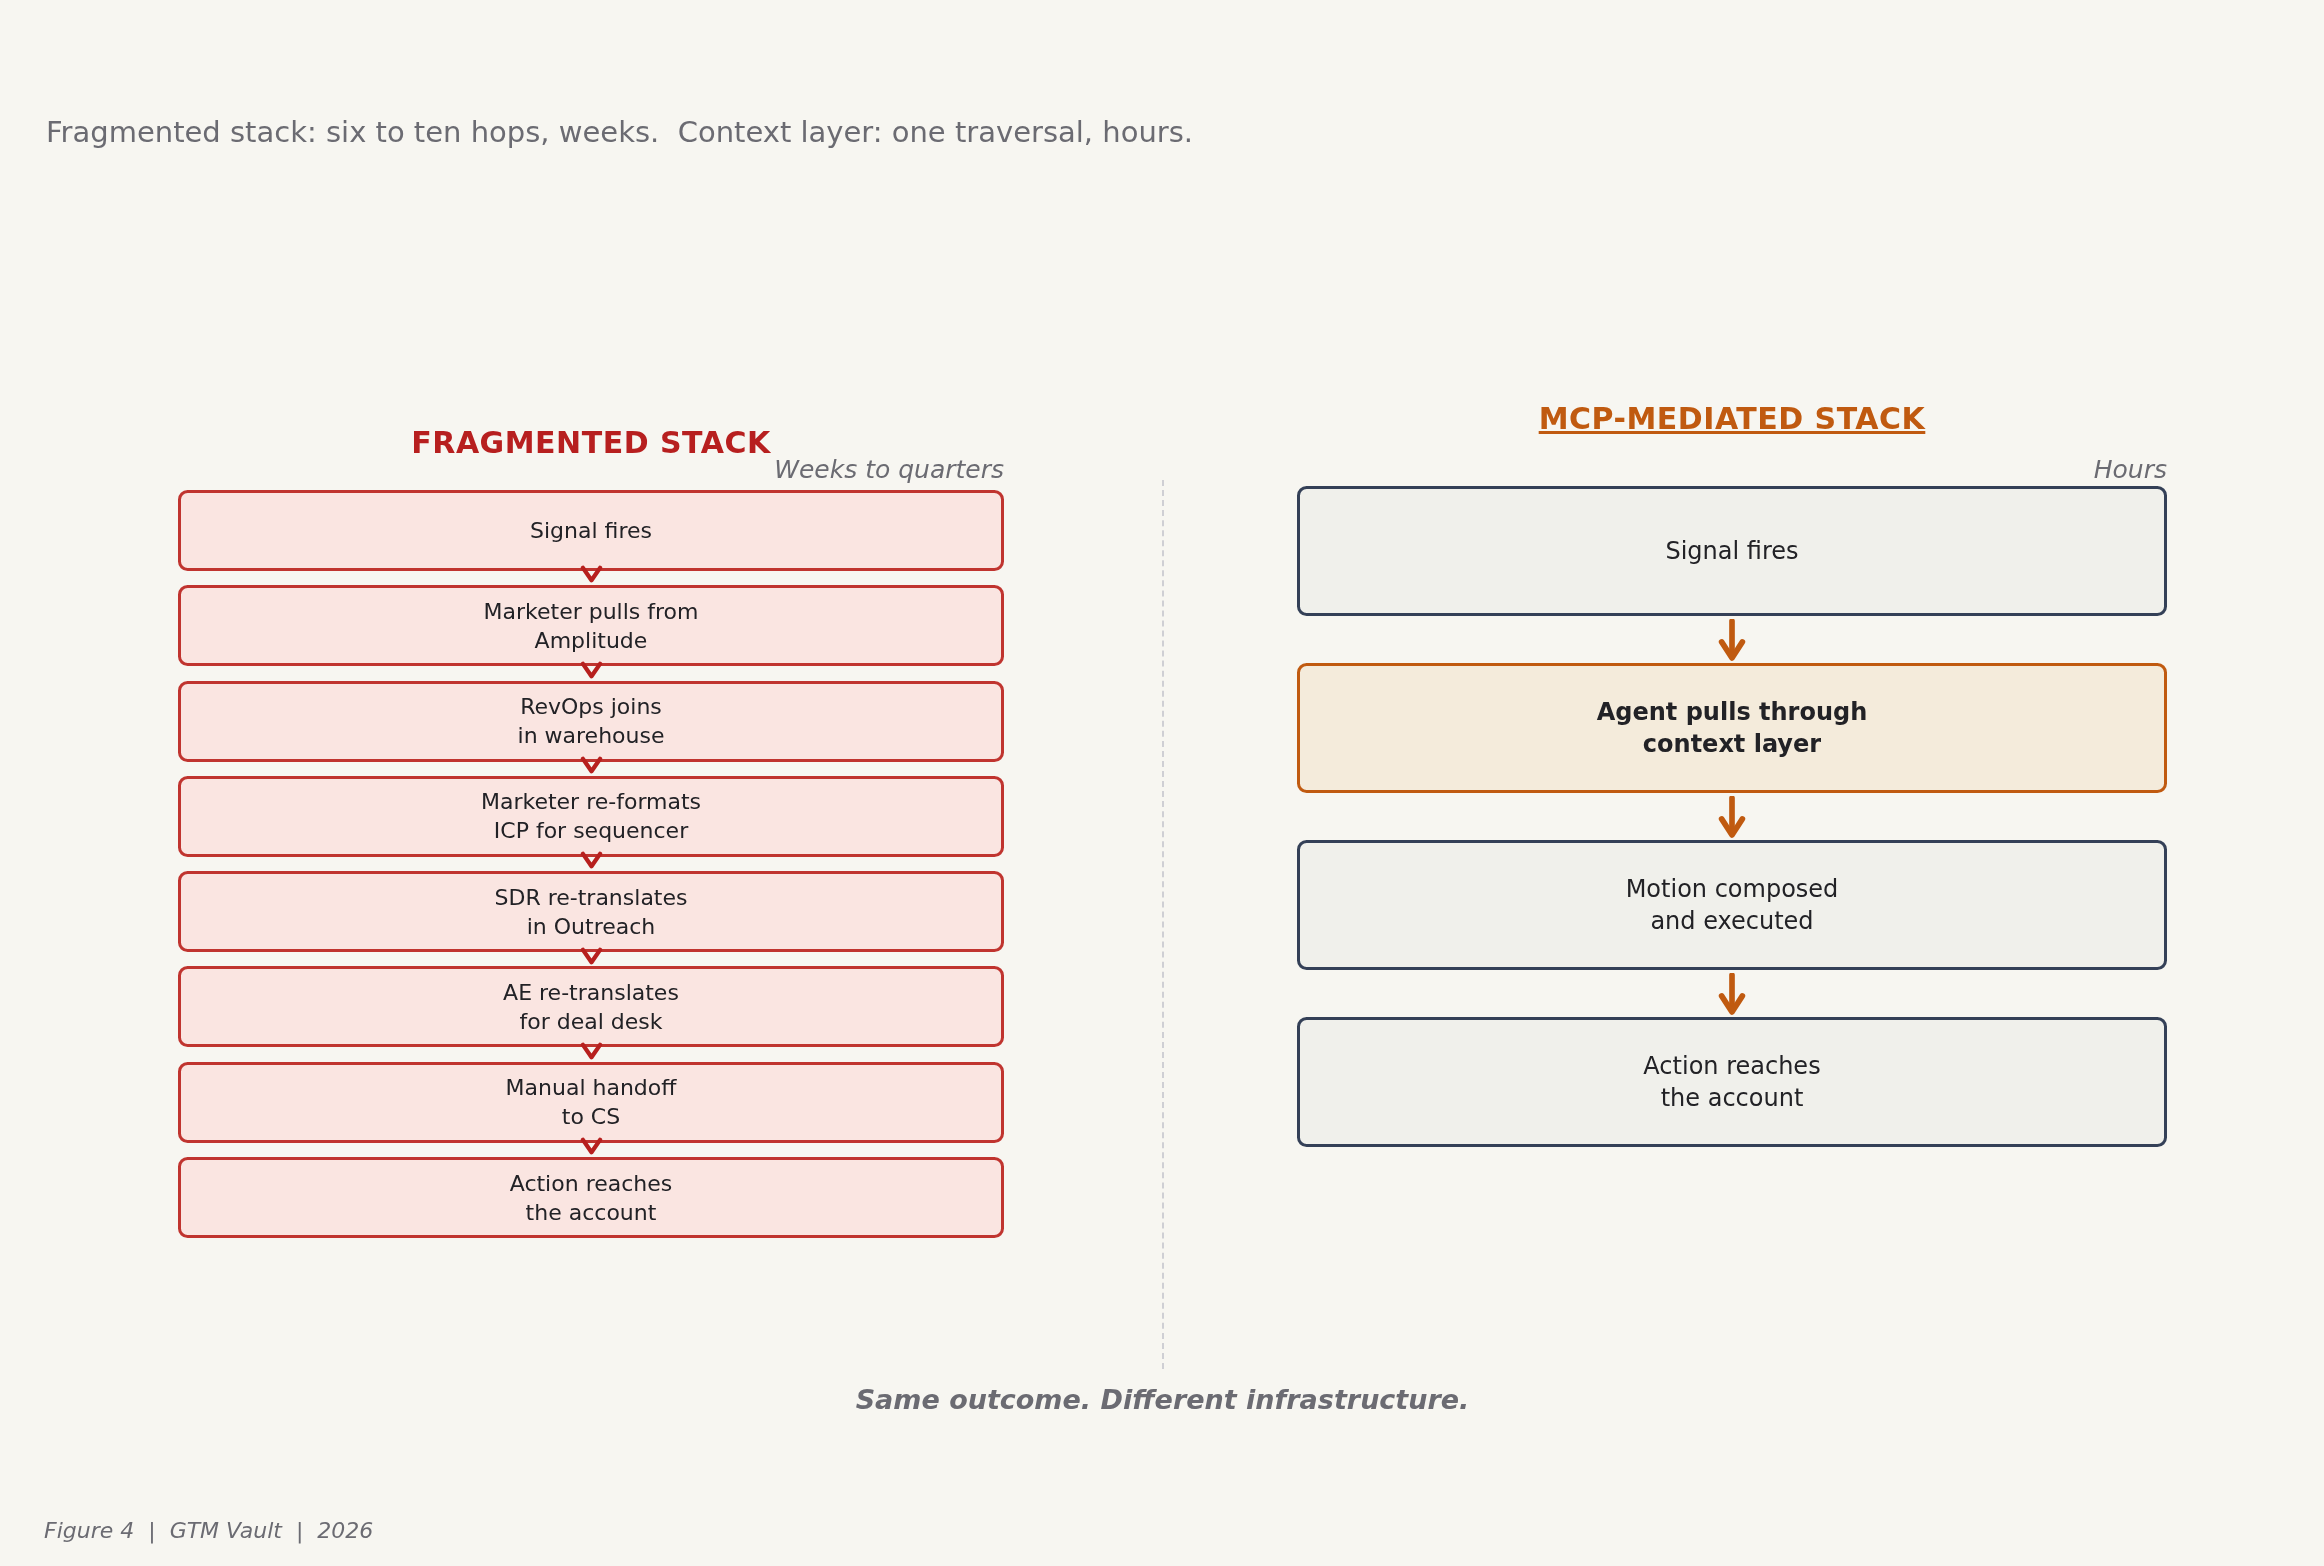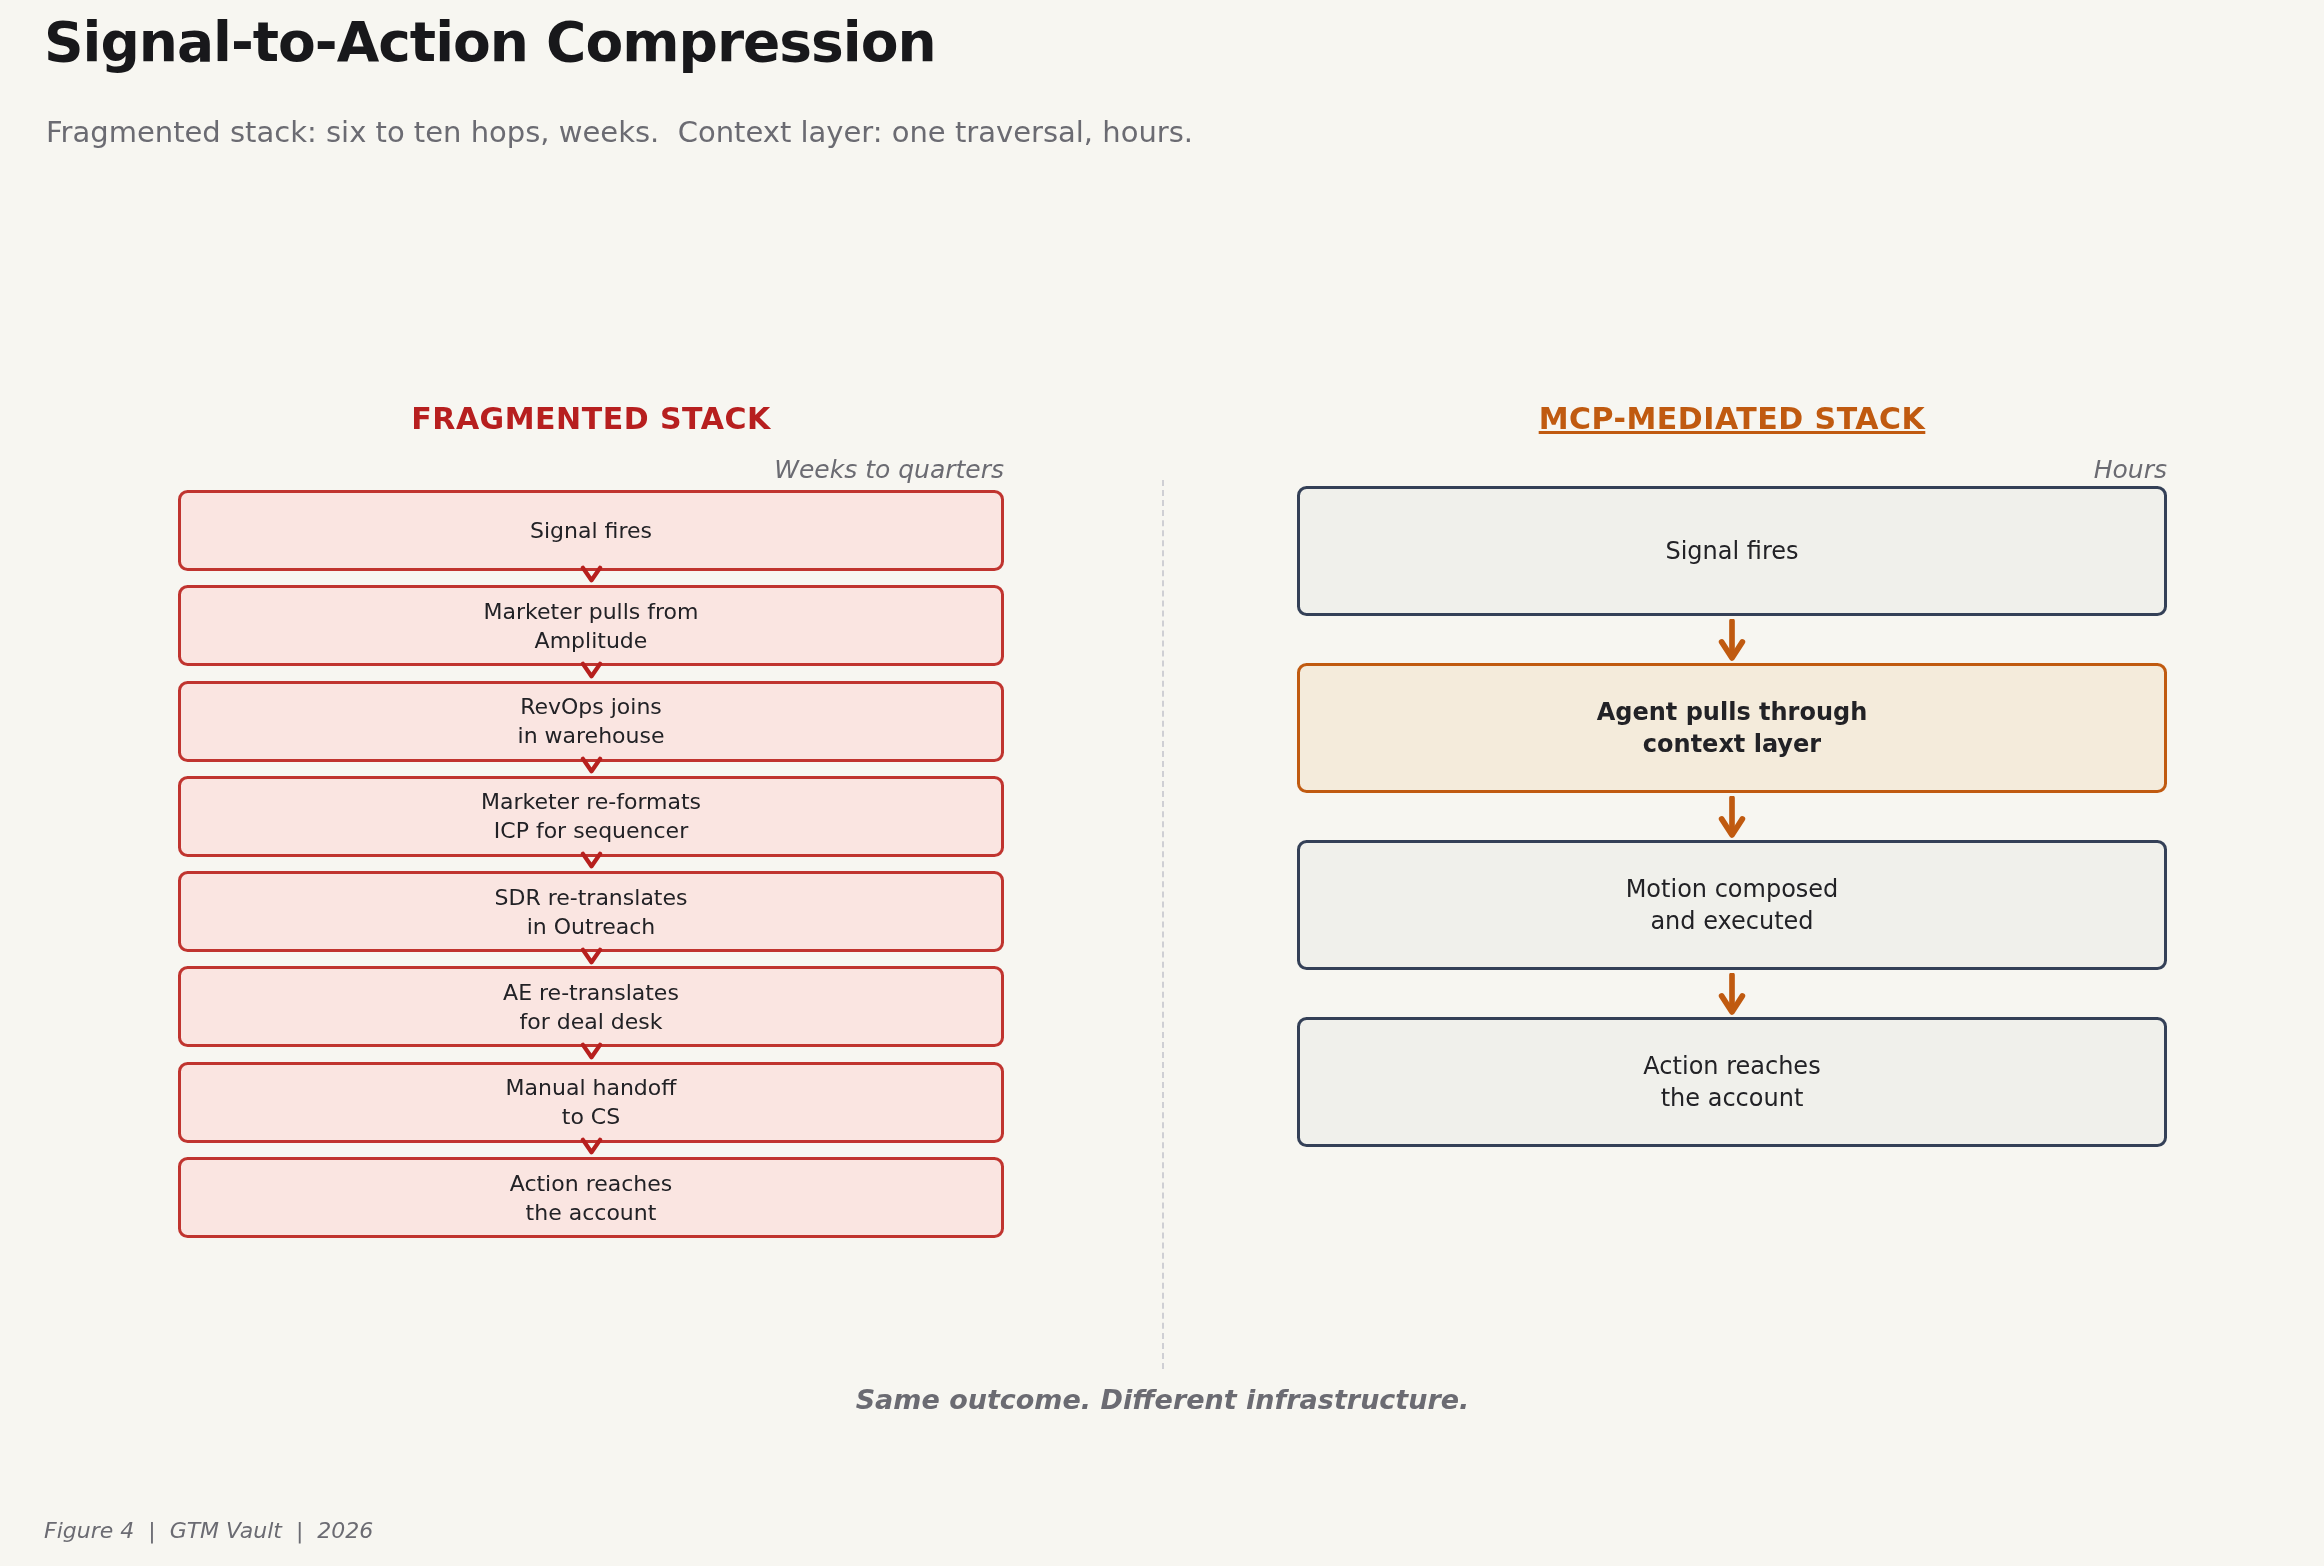--- a/index.html
+++ b/index.html
@@ -23,21 +23,21 @@
   .page-subtitle{
     position:absolute;left:46px;top:115px;
     font-size:29px;color:var(--muted);white-space:pre-wrap;
   }
   .col{position:absolute;top:401px;}
   .col-left{left:178px;width:826px;}
   .col-right{left:1297px;width:870px;}
   .col-title{
     text-align:center;font-size:30px;font-weight:bold;letter-spacing:0.5px;
   }
-  .col-left .col-title{color:var(--frag-header);}
+  .col-left .col-title{color:var(--frag-header);margin-top:24px;}
   .col-right .col-title{color:var(--mcp-header);text-decoration:underline;}
   .col-subtitle{
     position:absolute;left:0;right:0;top:54px;
     text-align:right;font-size:25px;font-style:italic;color:var(--muted);
   }
   .steps{position:absolute;left:0;right:0;display:flex;flex-direction:column;}
   .col-left .steps{top:89px;}
   .col-right .steps{top:85px;}
   .box{
     display:flex;align-items:center;justify-content:center;text-align:center;
@@ -70,21 +70,20 @@
   .footer{
     position:absolute;left:44px;top:1518px;
     font-size:22px;font-style:italic;color:var(--muted);white-space:pre-wrap;text-align:right;
   }
 </style>
 </head>
 <body>
 
 <div class="canvas">
 
-  <h1 class="page-title">Signal-to-Action Compression</h1>
   <p class="page-subtitle">Fragmented stack: six to ten hops, weeks.  Context layer: one traversal, hours.</p>
 
   <div class="col col-left">
     <div class="col-title">FRAGMENTED STACK</div>
     <div class="col-subtitle">Weeks to quarters</div>
     <div class="steps" id="frag-steps">
         <div class="box box-frag">Signal fires</div>
         <div class="gap gap-frag">
           <svg width="29" height="19" viewBox="0 0 30 20">
             <polyline points="6,3 15,16 24,3" fill="none" stroke="var(--frag-arrow)" stroke-width="4.5" stroke-linecap="round" stroke-linejoin="round"></polyline>

